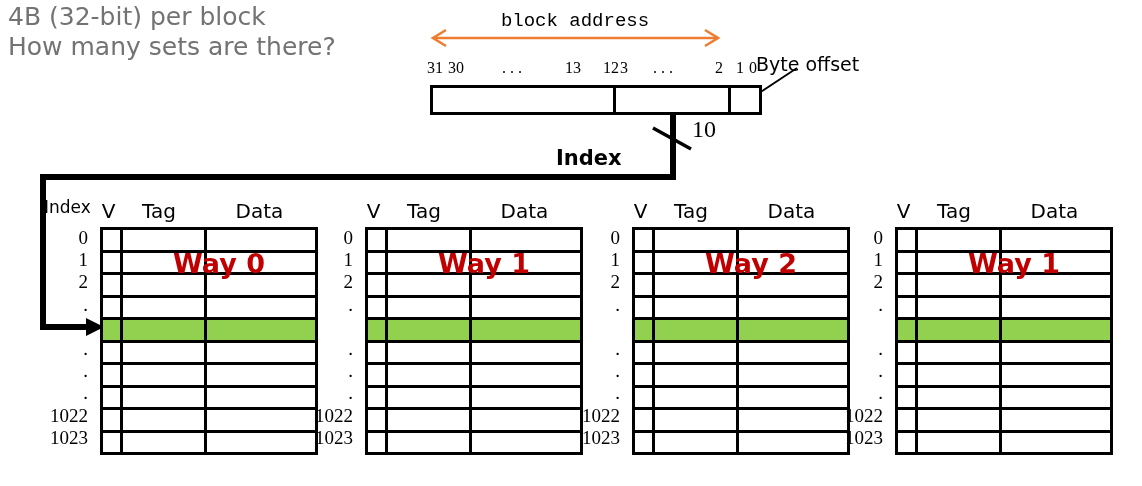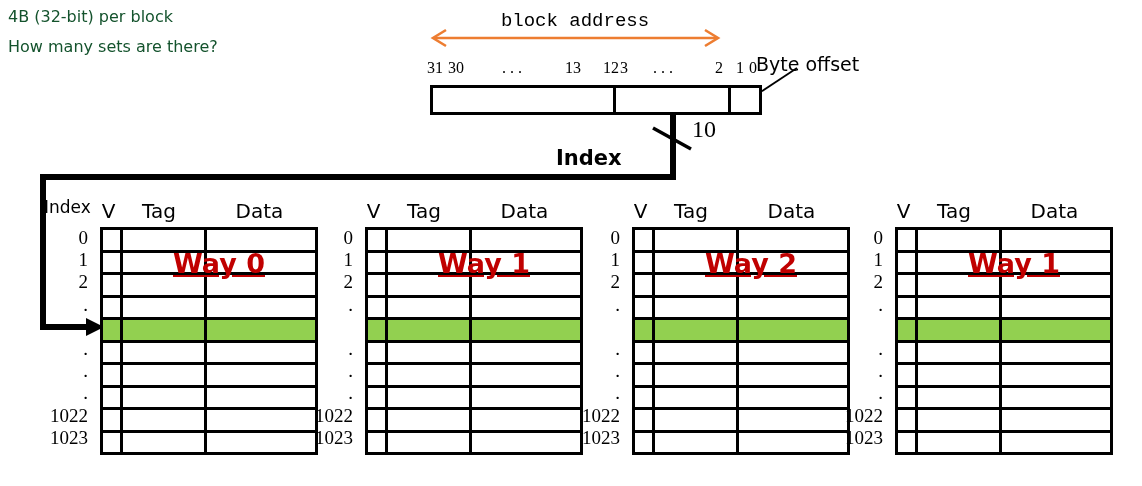--- a/index.html
+++ b/index.html
@@ -2,21 +2,21 @@
 <html><head>
 <meta charset="utf-8">
 <style>
   html,body{margin:0;padding:0;background:#fff;}
   .stage{
     position:relative;width:1142px;height:486px;background:#fff;overflow:hidden;
     font-family:"DejaVu Sans","Liberation Sans",sans-serif;color:#000;
   }
   .abs{position:absolute;}
   
-  .question{left:8px;top:2px;font-size:16px;line-height:30px;color:#14532d;}
+  .question{left:8px;top:2px;font-size:25px;line-height:30px;color:#737373;}
   
   svg.overlay{left:0;top:0;z-index:2;pointer-events:none;}
   .orange-stroke{stroke:var(--orange,#ED7D31);stroke-width:2.6;fill:none;}
   .black-line{stroke:#000;fill:none;}
   .black-fill{fill:#000;stroke:none;}
   
   .addr-box{
     left:430px;top:85px;width:332px;height:30px;box-sizing:border-box;
     border:3px solid #000;display:flex;z-index:3;background:#fff;
   }
@@ -43,21 +43,21 @@
     grid-template-columns:17px 81px 1fr;grid-auto-rows:1fr;gap:3px;
   }
   .cell{background:#fff;}
   .cell.hl{background:var(--green,#92D050);}
   .row-label{
     position:absolute;left:-87px;width:75px;text-align:right;
     font-family:"Liberation Serif","DejaVu Serif",serif;font-size:19px;
   }
   .way-label{
     position:absolute;left:23px;top:248px;width:192px;text-align:center;
-    font-size:27px;font-weight:bold;color:var(--red,#C00000);z-index:5;white-space:nowrap;text-decoration:underline;
+    font-size:27px;font-weight:bold;color:var(--red,#C00000);z-index:5;white-space:nowrap;
   }
 </style>
 </head>
 <body>
 
 <div class="stage" style="--orange: #ED7D31; --green: #92D050; --red: #C00000;">
 
   <div class="abs question">
     <div>4B (32-bit) per block</div>
     <div>How many sets are there?</div>

